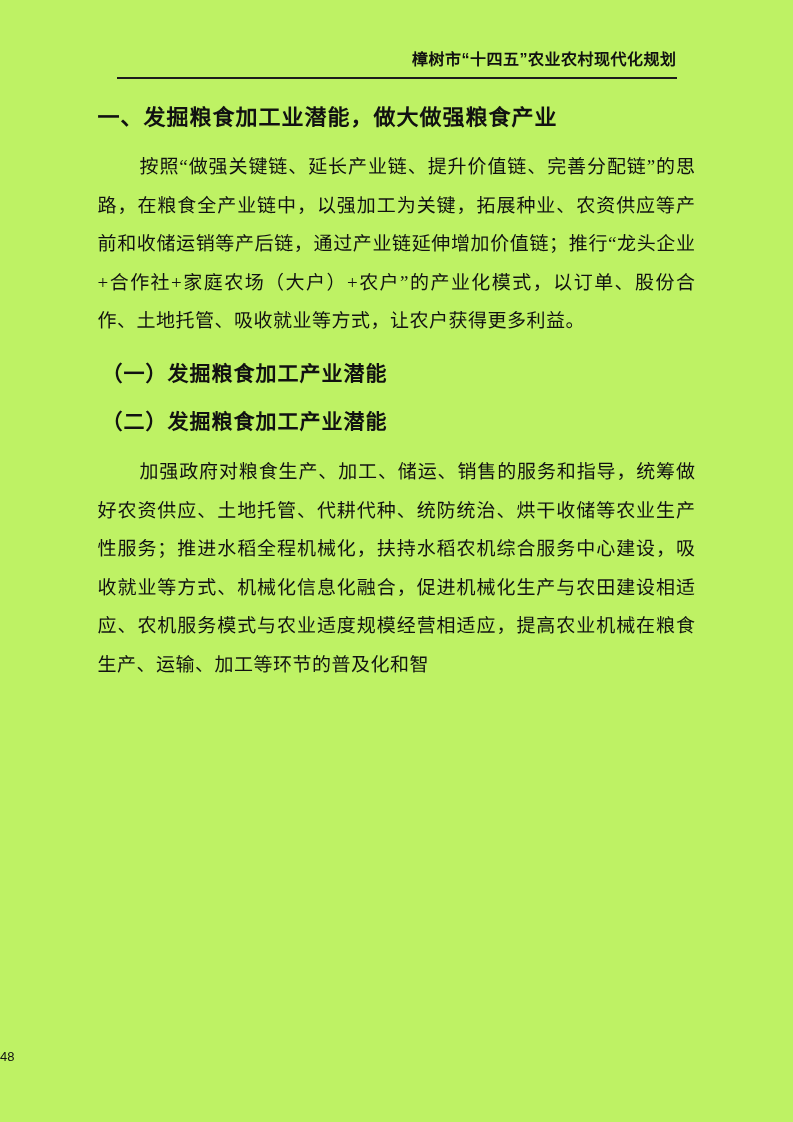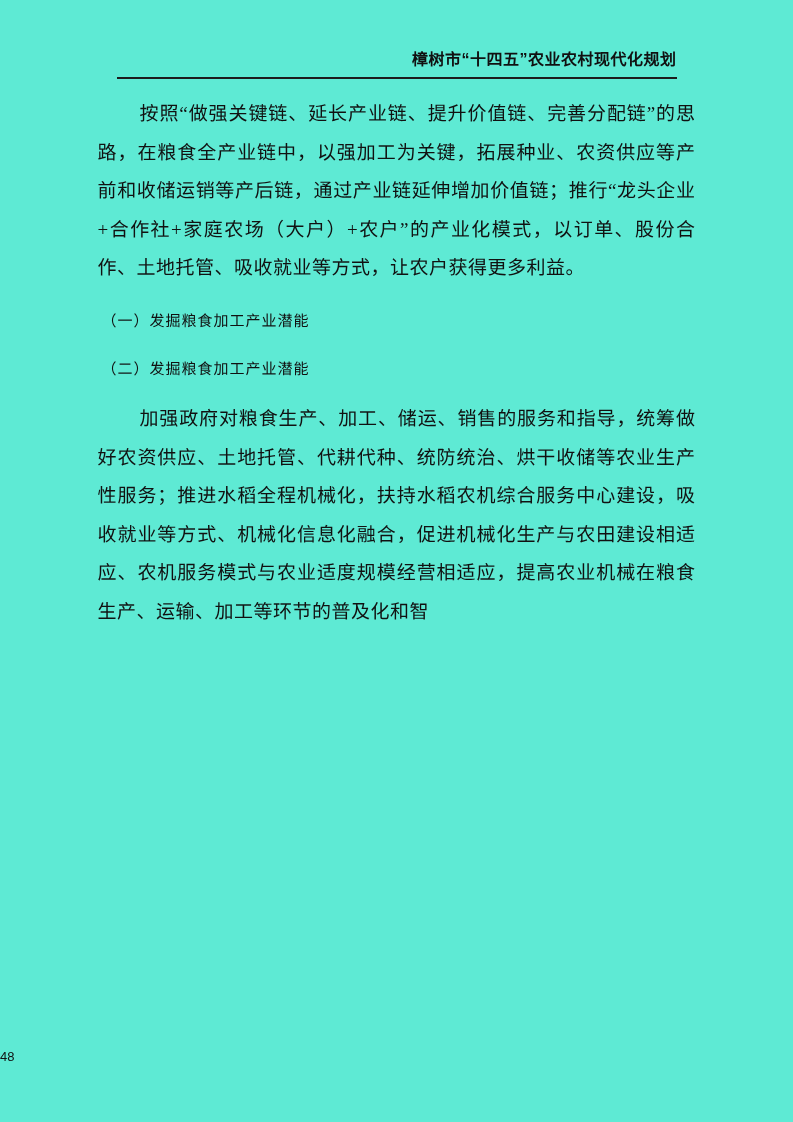--- a/index.html
+++ b/index.html
@@ -8,21 +8,21 @@
     background: #ffffff;
     font-family: "Liberation Serif", "DejaVu Serif", serif;
     color: #111111;
   }
 
   .page {
     position: relative;
     width: 793px;
     height: 1122px;
     margin: 0 auto;
-    background: #5eead4;
+    background: #bef264;
     overflow: hidden;
   }
 
   
   .header-wrap {
     width: 560px;
     margin: 50px auto 0 auto;
     text-align: right;
     font-family: "Liberation Sans", "DejaVu Sans", sans-serif;
     font-weight: bold;
@@ -53,22 +53,22 @@
     font-size: 19px;
     line-height: 38.6px;
     text-align: justify;
     text-indent: 42px;
     letter-spacing: 0.5px;
   }
 
   .h2 {
     margin-top: 18px;
     padding-left: 4px;
-    font-weight: normal;
-    font-size: 15px;
+    font-weight: bold;
+    font-size: 21px;
     line-height: 30px;
     letter-spacing: 1px;
   }
 
   .para .u-mark {
     text-decoration: underline;
     text-underline-offset: 5px;
     text-decoration-thickness: 1px;
     text-decoration-color: #444444;
   }
@@ -89,20 +89,21 @@
 <body>
 
 <div class="page">
 
   <div class="header-wrap">
     <span class="header-title">樟树市“十四五”农业农村现代化规划</span>
   </div>
 
   <div class="content">
 
+    <div class="h1">一、发掘粮食加工业潜能，做大做强粮食产业</div>
 
     <p class="para">按照“做强关键链、延长产业链、提升价值链、完善分配链”的思路，在粮食全产业链中，以强加工为关键，拓展种业、农资供应等产前和收储运销等产后链，通过产业链延伸增加价值链；推行“龙头企业+合作社+家庭农场（大户）+农户”的产业化模式，以订单、股份合作、土地托管、吸收就业等方式，让农户获得更多利益。</p>
 
     <div class="h2">（一）发掘粮食加工产业潜能</div>
 
 
     <div class="h2">（二）发掘粮食加工产业潜能</div>
 
     <p class="para">加强政府对粮食生产、加工、储运、销售的服务和指导，统筹做好农资供应、土地托管、代耕代种、统防统治、烘干收储等农业生产性服务；推进水稻全程机械化，扶持水稻农机综合服务中心建设，吸收就业等方式、机械化信息化融合，促进机械化生产与农田建设相适应、农机服务模式与农业适度规模经营相适应，提高农业机械在粮食生产、运输、加工等环节的普及化和智</p>
 

